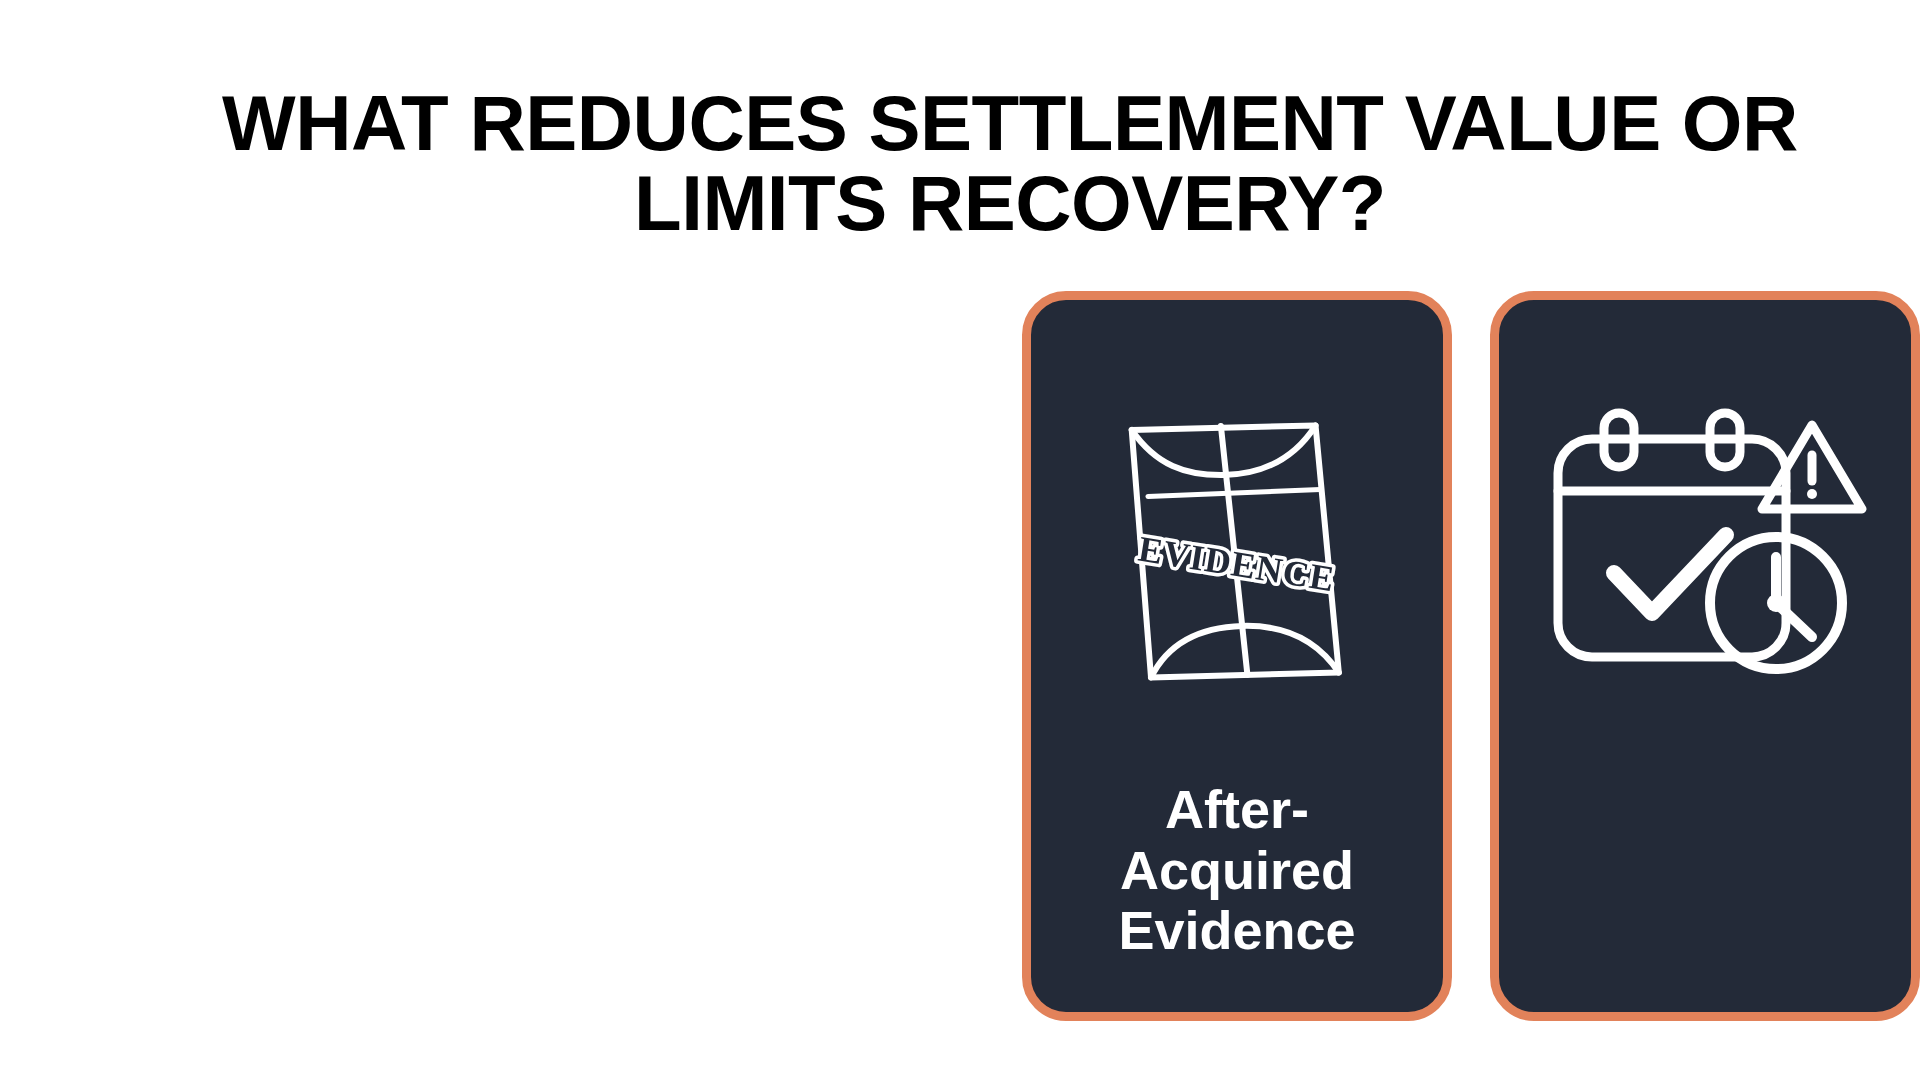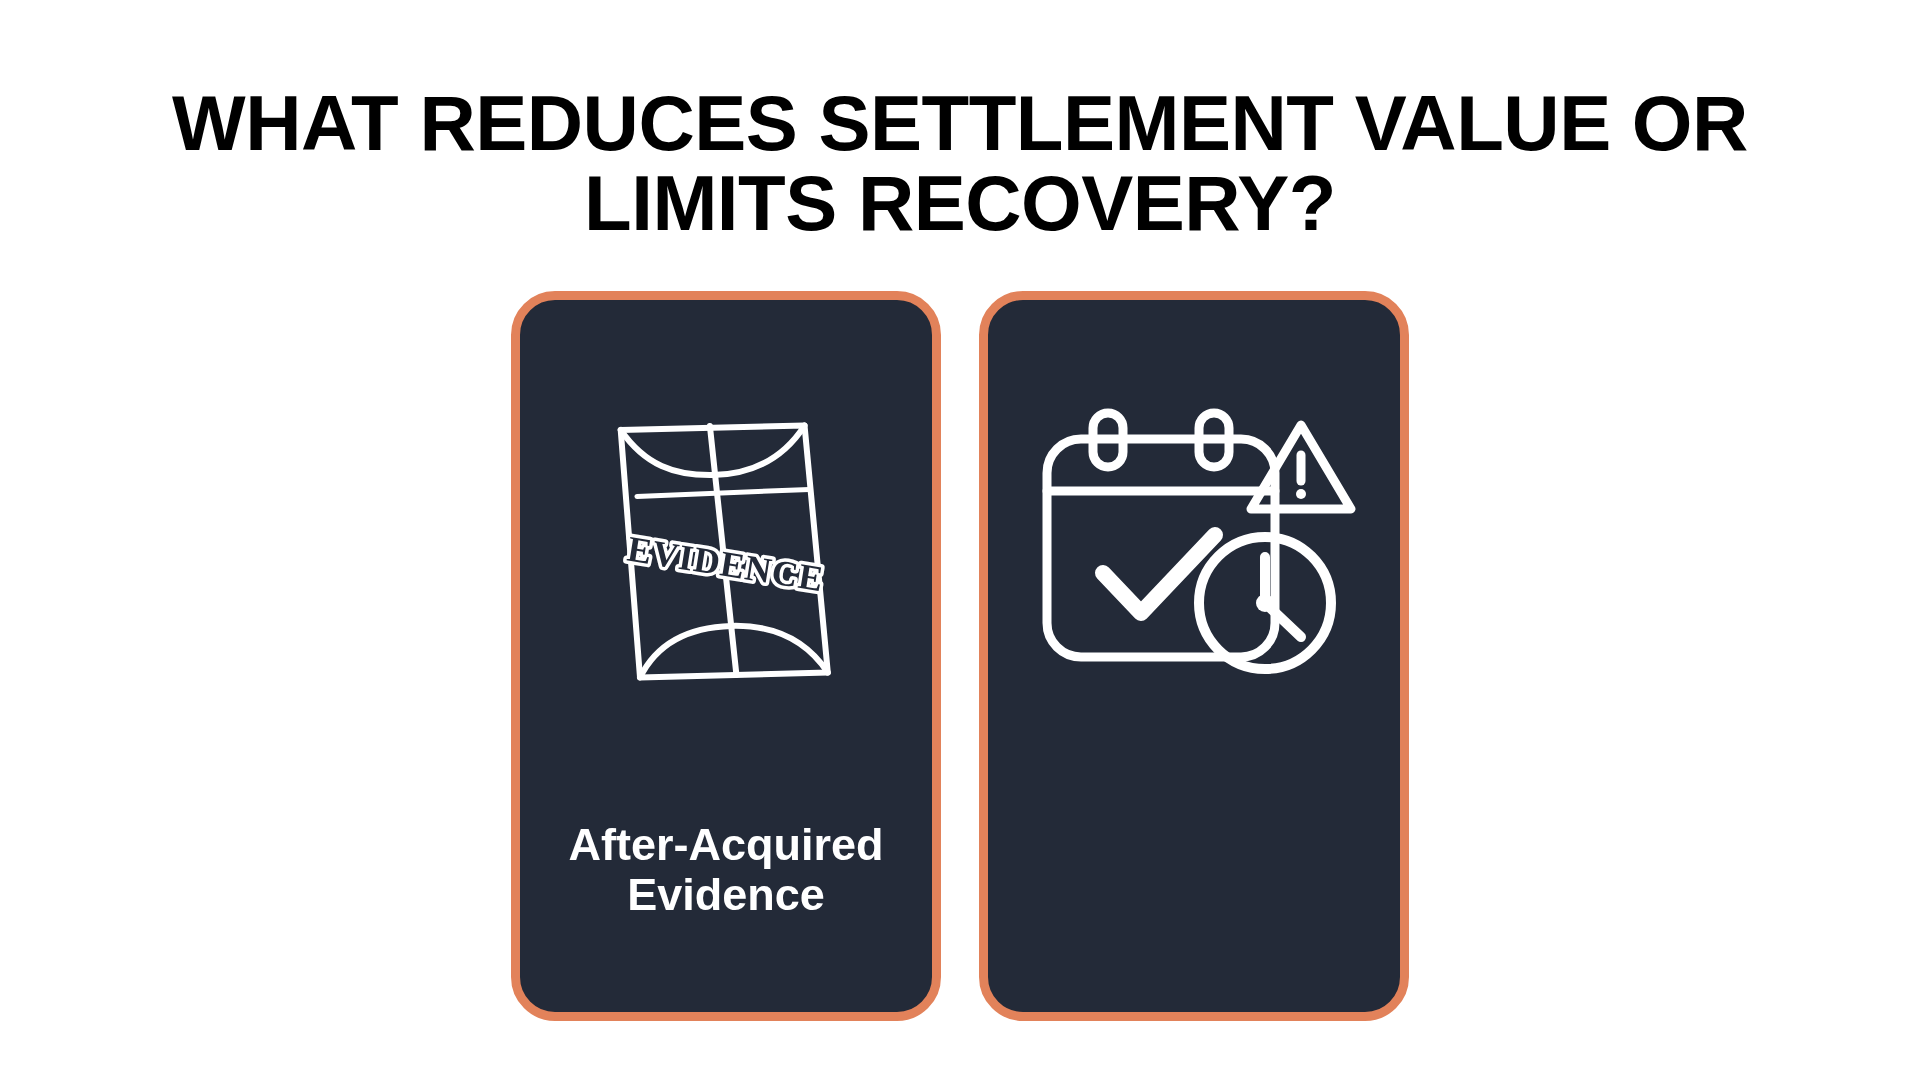--- a/index.html
+++ b/index.html
@@ -12,21 +12,21 @@
     overflow: hidden;
   }
 
   .slide {
     position: relative;
     width: 1920px;
     height: 1080px;
     background: #ffffff;
     display: flex;
     flex-direction: column;
-    align-items: center;
+    align-items: flex-end;
   }
 
   
   .title-block {
     width: 1820px;
     margin-top: 84px;
     text-align: center;
   }
 
   .slide-title {
@@ -79,21 +79,21 @@
 
   .card-label {
     flex: 1 1 auto;
     width: 100%;
     display: flex;
     align-items: center;
     justify-content: center;
     text-align: center;
     font-family: "Liberation Sans", sans-serif;
     font-weight: 700;
-    font-size: 45px;
+    font-size: 54px;
     line-height: 1.12;
     color: #ffffff;
     white-space: pre-line;
     padding-bottom: 6px;
   }
 
   
   .card--doc .card-icon { height: 410px; }
   .card--doc .card-label { font-size: 45px; }
 

